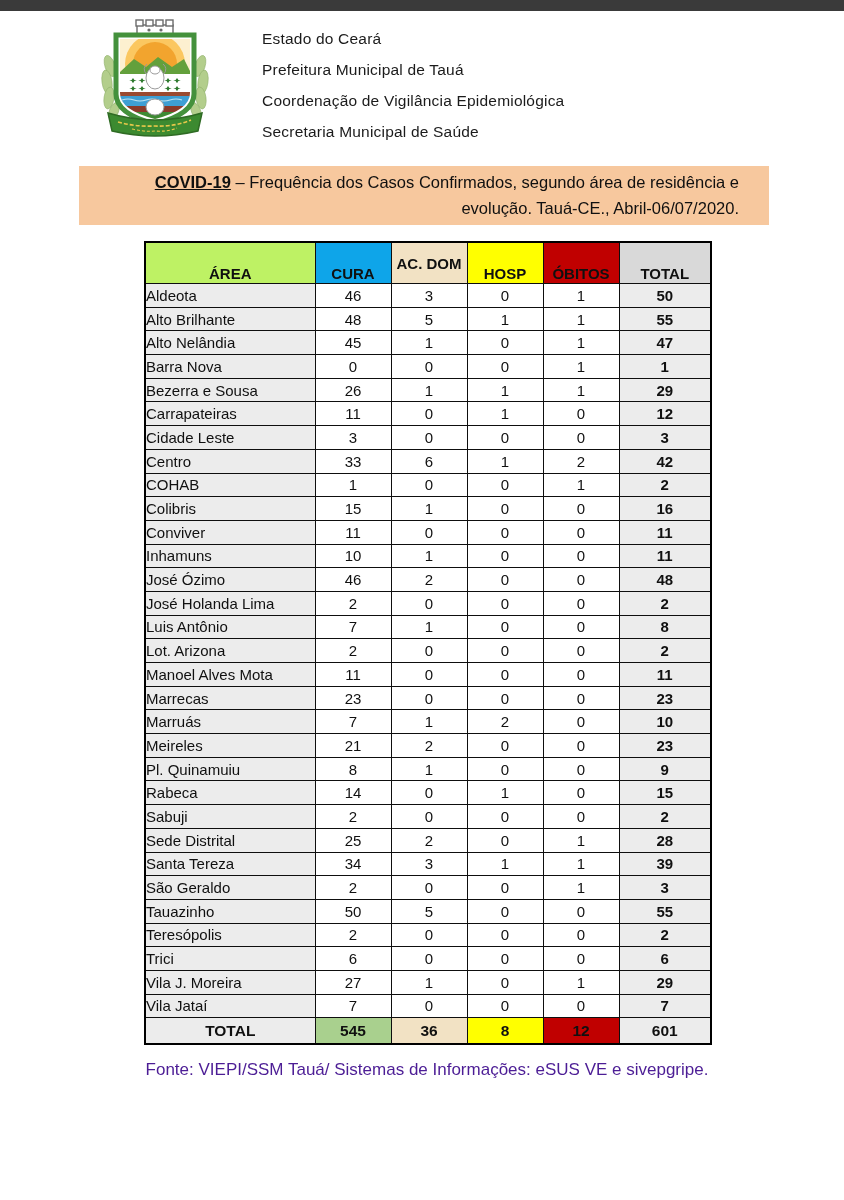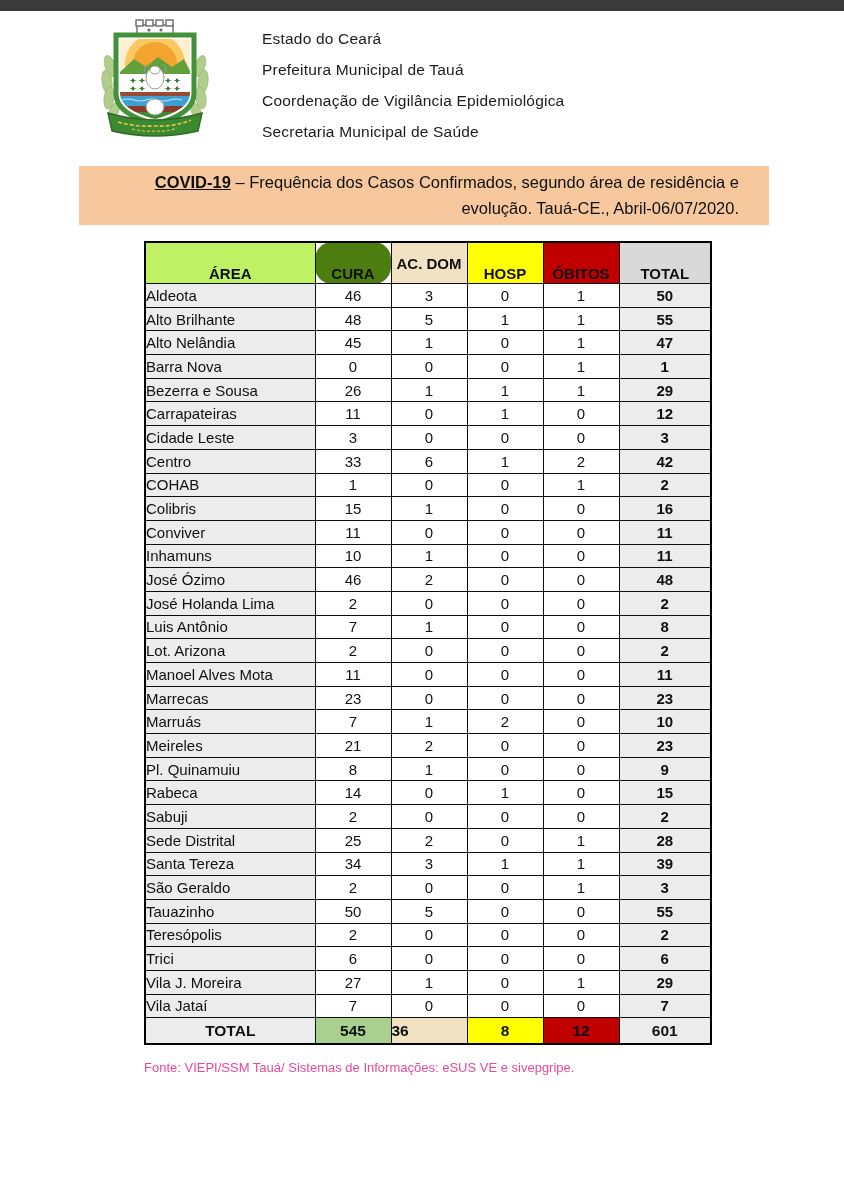--- a/index.html
+++ b/index.html
@@ -32,40 +32,40 @@
   }
   .col-area  { width:170px; }
   .col-cura  { width:76px; }
   .col-acdom { width:76px; }
   .col-hosp  { width:76px; }
   .col-obitos{ width:76px; }
   .col-total { width:92px; }
 
   thead th { height:40px; font-weight:bold; font-size:15.5px; white-space:pre-line; line-height:19px; text-align:center; vertical-align:middle; }
   .h-area   { background:#bef264; vertical-align:bottom; padding-bottom:3px; }
-  .h-cura   { background:#4d7c0f; vertical-align:bottom; padding-bottom:3px;border-radius:17px; }
+  .h-cura   { background:#0ea5e9; vertical-align:bottom; padding-bottom:3px; }
   .h-acdom  { background:#F2E2C4; }
   .h-hosp   { background:#FFFF00; color:#FF2600; vertical-align:bottom; padding-bottom:3px; }
   .h-obitos { background:#C00000; color:#ffffff; vertical-align:bottom; padding-bottom:3px; font-size:16px; }
   .h-total  { background:#D9D9D9; vertical-align:bottom; padding-bottom:3px; }
 
   tbody td { height:22.7px; vertical-align:middle; }
   td.cell-area  { background:#ECECEC; text-align:left; padding-left:7px; }
   td.cell-num   { text-align:center; background:#ffffff; }
   td.cell-total { text-align:center; background:#ECECEC; font-weight:bold; }
 
   tr.total-row td { height:25px; font-weight:bold; font-size:15.5px; }
   td.t-label  { background:#ECECEC; text-align:center; }
   td.t-cura   { background:#A9D08E; text-align:center; }
-  td.t-acdom  { background:#F2E2C4; text-align:left;margin-top:37px; }
+  td.t-acdom  { background:#F2E2C4; text-align:center;margin-top:37px; }
   td.t-hosp   { background:#FFFF00; color:#FF4000; text-align:center; }
   td.t-obitos { background:#C00000; color:#ffffff; text-align:center; }
   td.t-total  { background:#ECECEC; text-align:center; }
 
-  .footer { width:566px; margin:15px 0 0 144px; text-align:left; font-size:13px; color:#ec4899; }
+  .footer { width:566px; margin:15px 0 0 144px; text-align:center; font-size:17px; color:#4c1d95; }
 </style>
 </head>
 <body>
 
 <div class="top-scan-bar"></div>
 
 <header class="org-header">
   <div class="logo">
     <svg viewBox="0 0 126 122" width="126" height="122">
 

